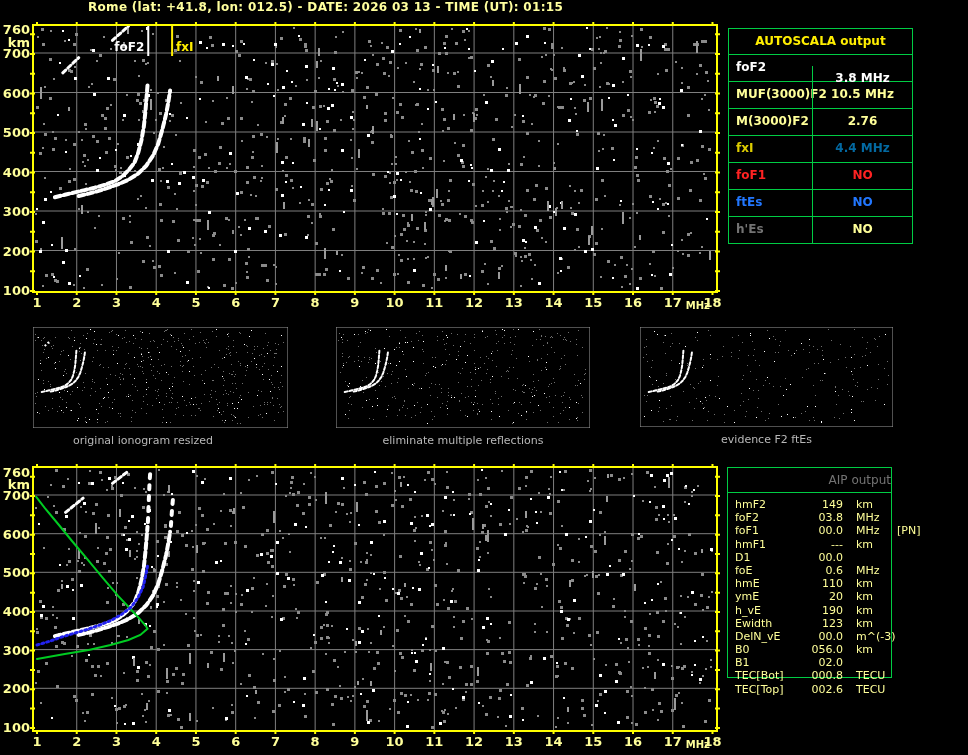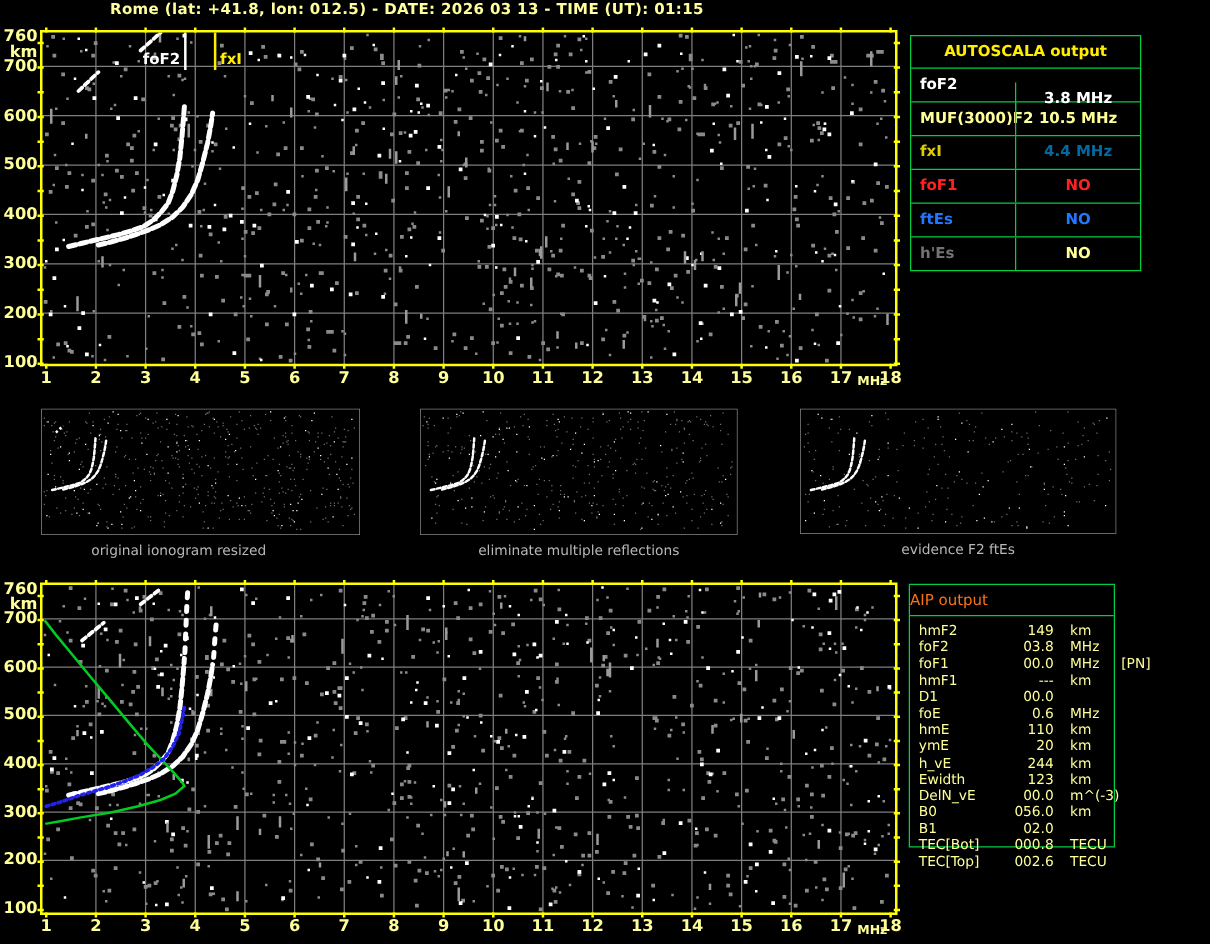--- a/index.html
+++ b/index.html
@@ -14,21 +14,21 @@
   .caption{color:#b8b8b8;font-size:11px;transform:translateX(-50%);white-space:nowrap;}
   
   .astab{left:728px;top:28px;width:185px;border:1px solid #00cc44;box-sizing:border-box;background:#000;}
   .as-head{height:25px;line-height:25px;text-align:center;color:#ffee00;font-size:12px;font-weight:bold;}
   .as-row{display:grid;grid-template-columns:83px 1fr;border-top:1px solid #00cc44;height:26px;}
   .as-row .lc{padding-left:7px;line-height:25px;font-size:12px;font-weight:bold;}
   .as-row .vc{border-left:1px solid #00cc44;text-align:center;line-height:25px;font-size:12px;font-weight:bold;}
   
   .aip{left:727px;top:467px;width:165px;height:211px;border:1px solid #00cc44;box-sizing:border-box;
        background:transparent;overflow:visible;}
-  .aip-head{height:24px;line-height:24px;text-align:left;color:#f97316;font-size:12px;
+  .aip-head{height:24px;line-height:24px;text-align:right;color:#737373;font-size:12px;
             border-bottom:1px solid #00cc44;}
   .aip-rows{padding:5px 0 0 7px;}
   .aip-row{display:grid;grid-template-columns:60px 48px 44px auto;height:13.2px;
            color:#ffff99;font-size:11px;line-height:13px;white-space:nowrap;}
   .aip-row .v{text-align:right;}
   .aip-row .u{padding-left:13px;}
   .aip-row .e{padding-left:10px;}
   .thumbwrap{box-sizing:border-box;}
   svg{display:block;}
 </style>
@@ -95,20 +95,24 @@
   <div class="as-head">AUTOSCALA output</div>
 <div class="as-row">
       <div class="lc" style="color: rgb(255, 255, 255);">foF2</div>
       <div class="vc" style="color: rgb(255, 255, 255); margin-top: 11px;">3.8 MHz</div>
     </div>
     <div class="as-row">
       <div class="lc" style="color: rgb(255, 255, 153);">MUF(3000)F2</div>
       <div class="vc" style="color: rgb(255, 255, 153);">10.5 MHz</div>
     </div>
     <div class="as-row">
+      <div class="lc" style="color: rgb(255, 255, 153);">M(3000)F2</div>
+      <div class="vc" style="color: rgb(255, 255, 153);">2.76</div>
+    </div>
+    <div class="as-row">
       <div class="lc" style="color: rgb(221, 204, 0);">fxI</div>
       <div class="vc" style="color: #0369a1;">4.4 MHz</div>
     </div>
     <div class="as-row">
       <div class="lc" style="color: rgb(255, 34, 34);">foF1</div>
       <div class="vc" style="color: rgb(255, 34, 34);">NO</div>
     </div>
     <div class="as-row">
       <div class="lc" style="color: rgb(34, 119, 255);">ftEs</div>
       <div class="vc" style="color: rgb(34, 119, 255);">NO</div>
@@ -253,21 +257,21 @@
         <div class="e"></div>
       </div>
       <div class="aip-row">
         <div>ymE</div>
         <div class="v">20</div>
         <div class="u">km</div>
         <div class="e"></div>
       </div>
       <div class="aip-row">
         <div>h_vE</div>
-        <div class="v">244</div>
+        <div class="v">190</div>
         <div class="u">km</div>
         <div class="e"></div>
       </div>
       <div class="aip-row">
         <div>Ewidth</div>
         <div class="v">123</div>
         <div class="u">km</div>
         <div class="e"></div>
       </div>
       <div class="aip-row">

